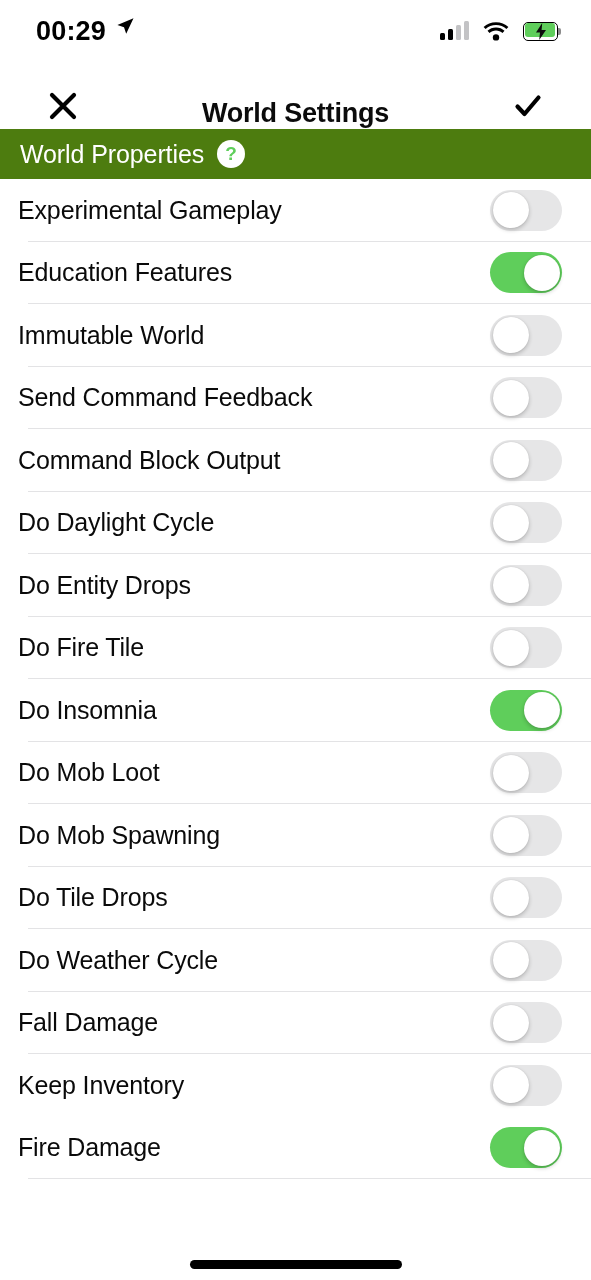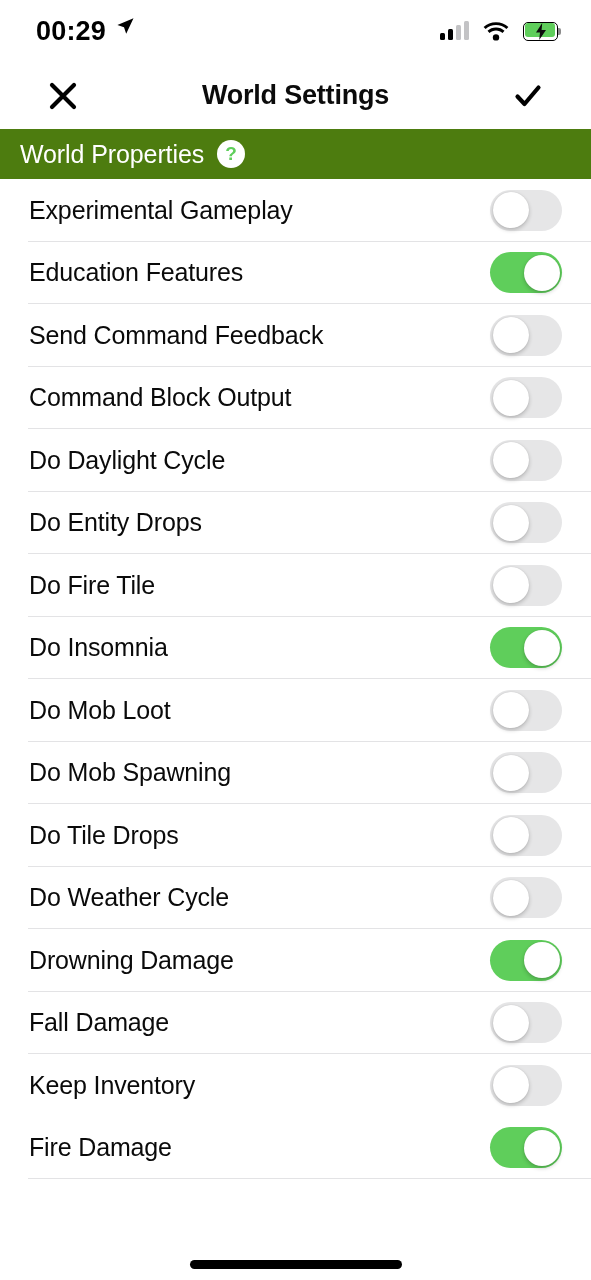--- a/index.html
+++ b/index.html
@@ -40,21 +40,21 @@
   }
   .batt-cap {
     position:absolute; right:0; top:6px; width:3px; height:7px;
     border-radius:0 2px 2px 0; background:#000; opacity:.45;
   }
   .bolt { position:absolute; left:12px; top:1px; width:12px; height:17px; }
 
   
   .navbar {
     height:67px; width:100%;
-    display:flex; align-items:center; justify-content:space-between;
+    display:flex; align-items:flex-end; justify-content:space-between;
     padding:0 40px; background:#fff; position:relative;
   }
   .nav-btn {
     width:46px; height:46px; display:flex; align-items:center; justify-content:center;
     cursor:pointer; background:none; border:none;
   }
   .nav-title {
     position:absolute; left:0; right:0; text-align:center;
     font-size:27px; font-weight:700; color:#0b0b0b; letter-spacing:-.2px;
     pointer-events:none;
@@ -75,21 +75,21 @@
     background:#ffffff; color:#5fce5b;
     font-size:19px; font-weight:700; line-height:28px; text-align:center;
     cursor:pointer; flex:none;
   }
 
   
   .list { width:100%; background:#fff; }
   .row {
     position:relative; height:62.5px; width:100%;
     display:flex; align-items:center; justify-content:space-between;
-    padding-left:29px; padding-right:29px;
+    padding-left:18px; padding-right:29px;
     cursor:pointer; background:#fff;
   }
   .row::after {
     content:""; position:absolute; left:28px; right:0; bottom:0;
     height:1px; background:#e3e3e5;
   }
   .row.last::after { display:none; }
   .row-label {
     font-size:25px; color:#0a0a0a; font-weight:400; letter-spacing:-.15px;
     white-space:nowrap;
@@ -178,20 +178,26 @@
           <span class="knob"></span>
         </span>
       </div>
       <div class="row">
         <span class="row-label">Education Features</span>
         <span class="toggle on" aria-checked="true">
           <span class="knob"></span>
         </span>
       </div>
       <div class="row">
+        <span class="row-label">Immutable World</span>
+        <span class="toggle" aria-checked="false">
+          <span class="knob"></span>
+        </span>
+      </div>
+      <div class="row">
         <span class="row-label">Send Command Feedback</span>
         <span class="toggle" aria-checked="false">
           <span class="knob"></span>
         </span>
       </div>
       <div class="row">
         <span class="row-label">Command Block Output</span>
         <span class="toggle" aria-checked="false">
           <span class="knob"></span>
         </span>
@@ -238,26 +244,20 @@
           <span class="knob"></span>
         </span>
       </div>
       <div class="row">
         <span class="row-label">Do Weather Cycle</span>
         <span class="toggle" aria-checked="false">
           <span class="knob"></span>
         </span>
       </div>
       <div class="row">
-        <span class="row-label">Drowning Damage</span>
-        <span class="toggle on" aria-checked="true">
-          <span class="knob"></span>
-        </span>
-      </div>
-      <div class="row">
         <span class="row-label">Fall Damage</span>
         <span class="toggle" aria-checked="false">
           <span class="knob"></span>
         </span>
       </div>
       <div class="row last">
         <span class="row-label">Keep Inventory</span>
         <span class="toggle" aria-checked="false">
           <span class="knob"></span>
         </span>

